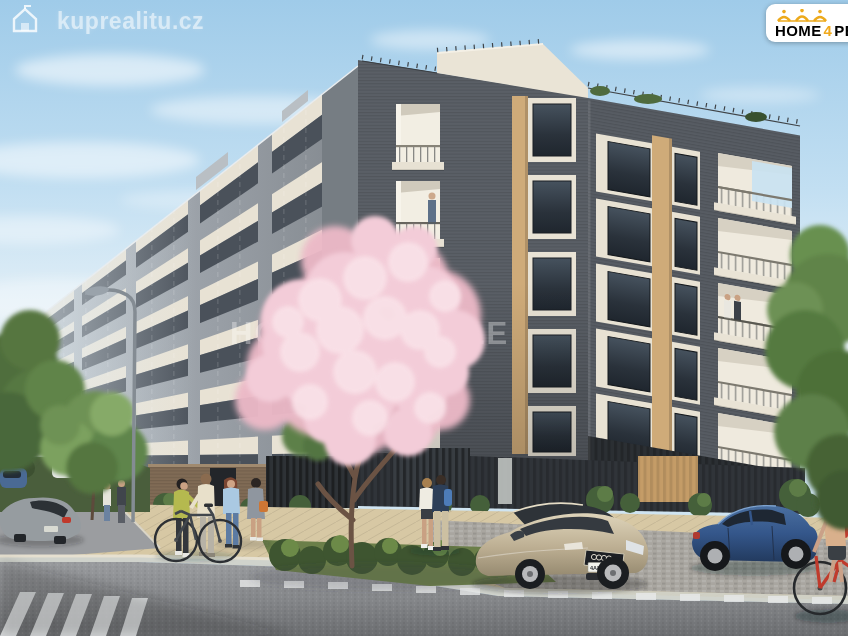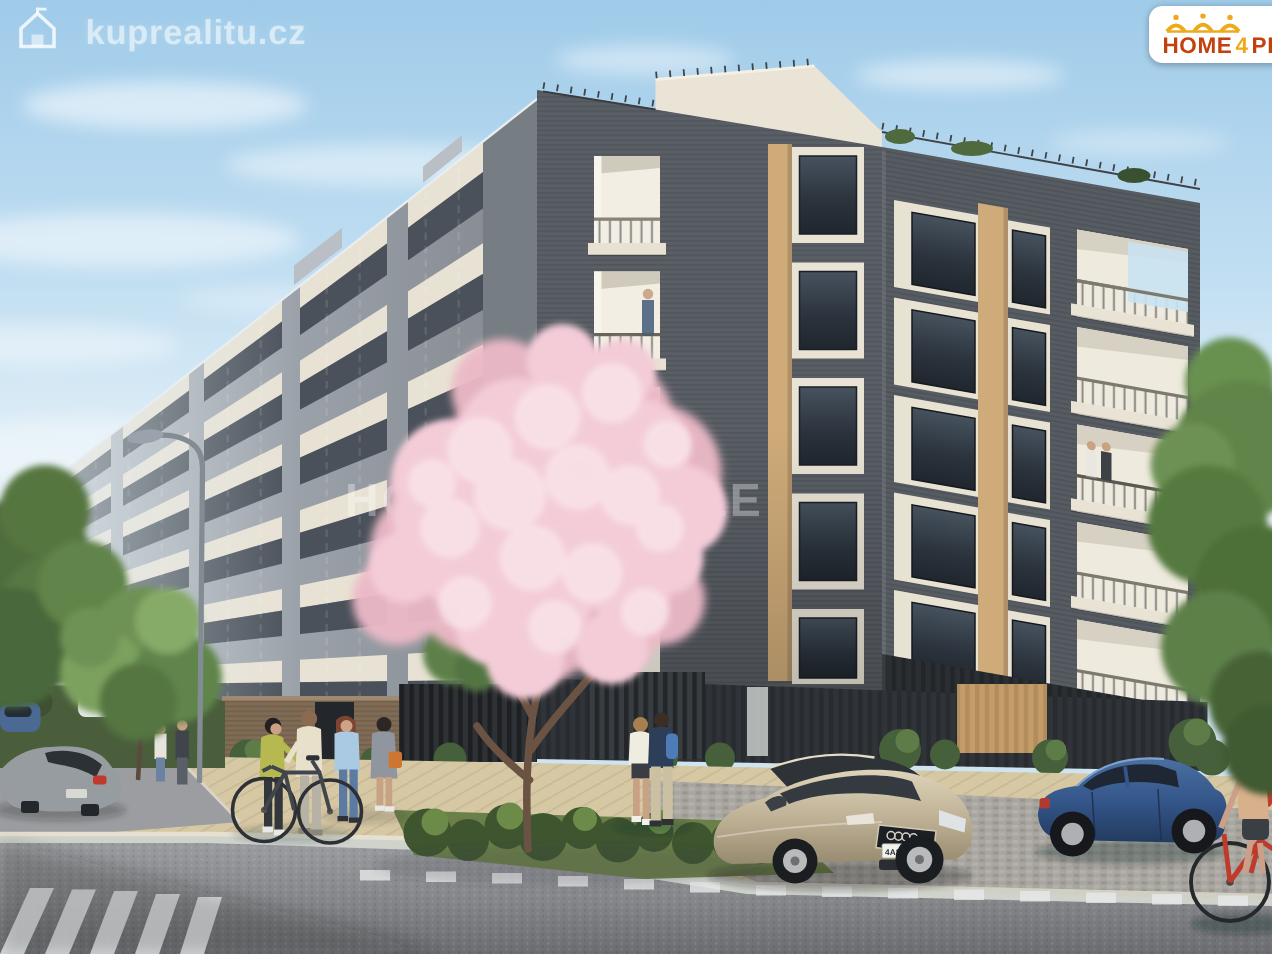--- a/index.html
+++ b/index.html
@@ -7,21 +7,21 @@
          font-family:"Liberation Sans",sans-serif;background:#cfe4f1}
   #scene{position:absolute;left:0;top:0}
   .wm-site{position:absolute;left:10px;top:5px;display:flex;align-items:flex-end;gap:17px;
            color:rgba(255,255,255,.55);font-size:23px;font-weight:bold;letter-spacing:.5px;
            text-shadow:0 0 5px rgba(255,255,255,.18);pointer-events:none}
   .badge{position:absolute;left:766px;top:4px;width:122px;height:38px;background:#fff;
          border-radius:9px;box-shadow:0 1px 5px rgba(0,0,0,.30);
          display:flex;flex-direction:column;justify-content:center;gap:1px;
          padding:3px 0 3px 9px;box-sizing:border-box}
   .badge .line{font-size:15px;font-weight:800;letter-spacing:.4px;white-space:nowrap;line-height:1}
-  .w-red{color:#c2410c}.w-gold{color:#f0a91c;padding:0 2px}
+  .w-red{color:#000000}.w-gold{color:#f0a91c;padding:0 2px}
 </style>
 </head>
 <body>
 
 <div id="stage">
 <svg id="scene" width="848" height="636" viewBox="0 0 848 636">
 <defs>
   <linearGradient id="sky" x1="0" y1="0" x2="0" y2="1">
     <stop offset="0" stop-color="#9fcbe9"></stop>
           <stop offset=".45" stop-color="#c2dff2"></stop>

